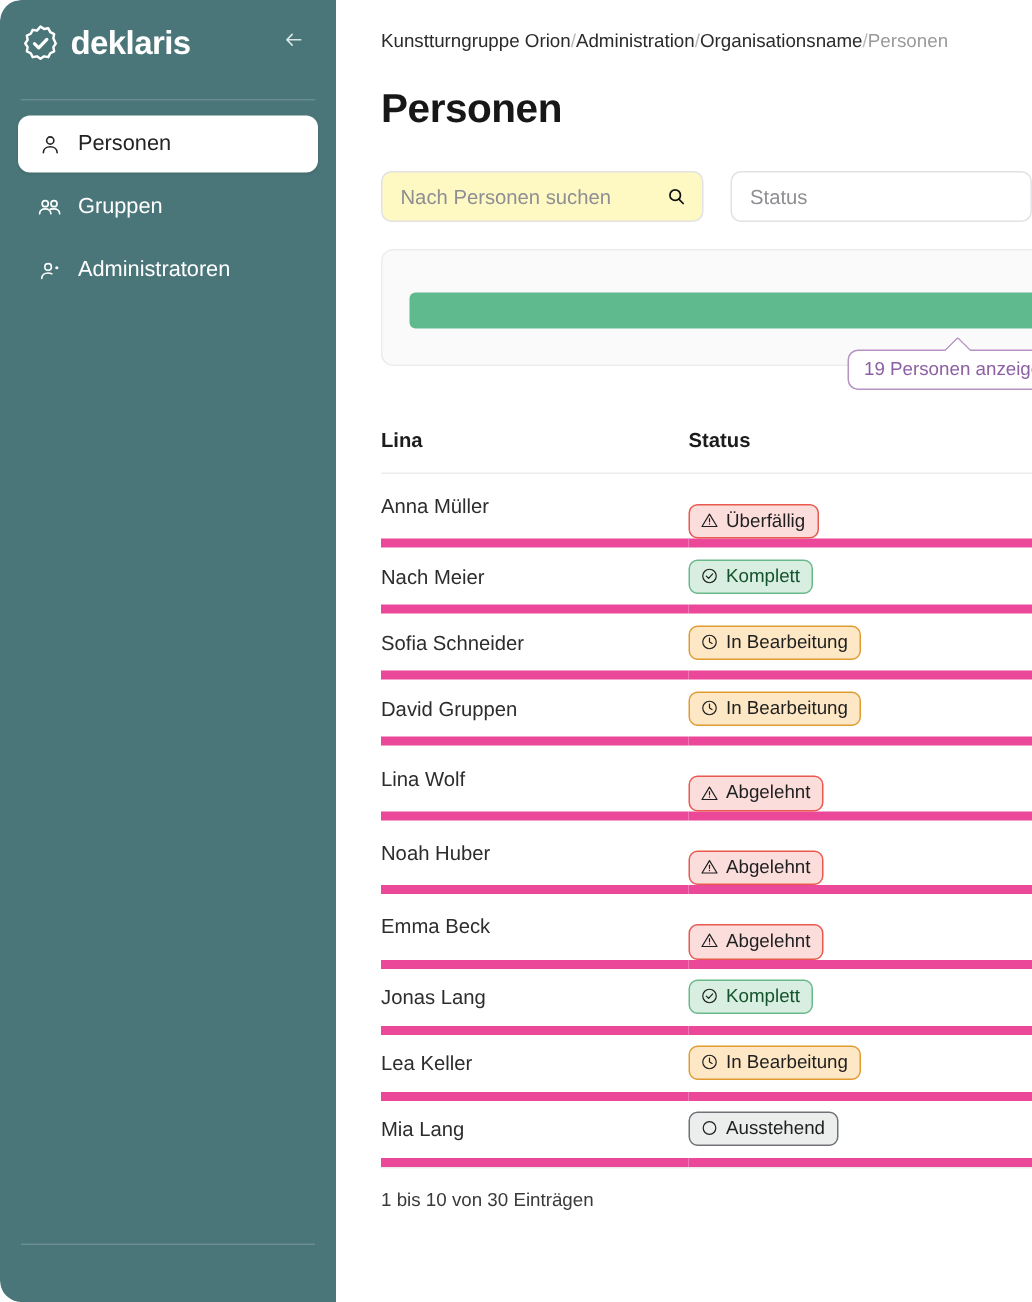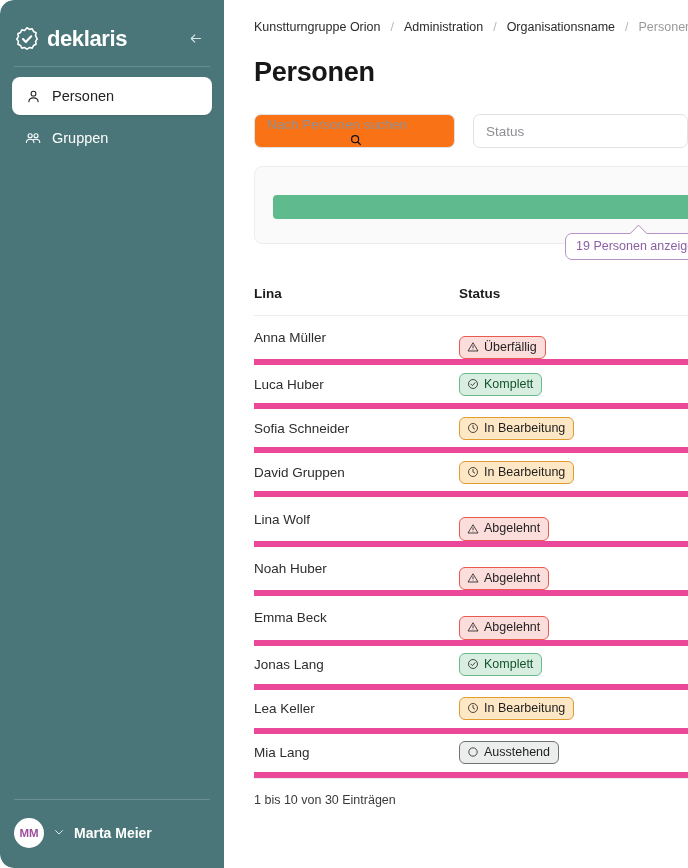--- a/index.html
+++ b/index.html
@@ -23,21 +23,21 @@
     width: 224px;
     flex: 0 0 224px;
     background: #4a7679;
     border-radius: 14px 0 0 14px;
     display: flex;
     flex-direction: column;
     position: relative;
   }
   .brand-row {
     display: flex;
-    align-items: flex-end;
+    align-items: flex-start;
     padding: 16px 16px 0 14px;
     height: 52px;
   }
   .brand-mark { width: 26px; height: 26px; flex: 0 0 26px; }
   .brand-name {
     color: #ffffff;
     font-size: 22px;
     font-weight: bold;
     letter-spacing: -0.4px;
     margin-left: 7px;
@@ -115,21 +115,21 @@
   
   .main {
     flex: 1 1 auto;
     min-width: 0;
     background: #ffffff;
     padding: 0 0 0 30px;
     overflow: hidden;
     position: relative;
   }
   .breadcrumb {
-    display: flex; align-items: center; gap: 10px;
+    display: flex; align-items: center; gap: 0;
     padding-top: 20px;
     font-size: 12.5px;
     color: #2b2b2b;
     white-space: nowrap;
   }
   .breadcrumb .sep { color: #b9b9b9; }
   .crumb { cursor: pointer; }
   .crumb.current { color: #9a9a9a; cursor: default; }
 
   .page-title {
@@ -146,22 +146,21 @@
     margin-top: 26px;
   }
   .search-box {
     width: 220px;
     height: 34px;
     border: 1px solid #e2e2e4;
     border-radius: 7px;
     display: flex;
     align-items: center;
     padding: 0 10px 0 12px;
-    background: #f97316;
-    flex-direction: column;
+    background: #fef9c3;
   }
   .search-box input {
     border: none; outline: none;
     font-family: inherit;
     font-size: 13.5px;
     color: #3b3b3b;
     flex: 1 1 auto;
     min-width: 0;
     background: transparent;
   }
@@ -333,34 +332,35 @@
             <circle cx="16" cy="9" r="2.7" fill="none" stroke="currentColor" stroke-width="1.5"></circle>
             <path d="M3.2 18c0-2.7 2.3-4.3 5-4.3s5 1.6 5 4.3" fill="none" stroke="currentColor" stroke-width="1.5" stroke-linecap="round"></path>
             <path d="M12.8 13.9c.9-.2 2-.2 3.2-.2 2.7 0 5 1.6 5 4.3" fill="none" stroke="currentColor" stroke-width="1.5" stroke-linecap="round"></path>
           </svg>
         </span>
         <span>Gruppen</span>
       </div>
 
 
 
+      <div class="nav-item">
+        <span class="nav-icon">
+          <svg viewBox="0 0 24 24" width="17" height="17" aria-hidden="true">
+            <circle cx="10" cy="8.4" r="3.1" fill="none" stroke="currentColor" stroke-width="1.5"></circle>
+            <path d="M4 19.3c0-3.2 2.7-5.2 6-5.2 1.3 0 2.5.3 3.5.9" fill="none" stroke="currentColor" stroke-width="1.5" stroke-linecap="round"></path>
+            <circle cx="18.2" cy="9.2" r="1.5" fill="currentColor"></circle>
+          </svg>
+        </span>
+        <span>Administratoren</span>
+      </div>
 
     </nav>
 
     <div class="sidebar-footer">
       <div class="footer-divider"></div>
-      <div class="user-row">
-        <span class="avatar">MM</span>
-        <span class="user-caret">
-          <svg viewBox="0 0 24 24" width="14" height="14" aria-hidden="true">
-            <path d="M6 9.5l6 6 6-6" fill="none" stroke="#e0ecec" stroke-width="1.7" stroke-linecap="round" stroke-linejoin="round"></path>
-          </svg>
-        </span>
-        <span class="user-name">Marta Meier</span>
-      </div>
     </div>
 
   </aside>
 
   <section class="main">
 
     <div class="breadcrumb">
       <span class="crumb">Kunstturngruppe Orion</span>
       <span class="sep">/</span>
       <span class="crumb">Administration</span>
@@ -419,21 +419,21 @@
                       <circle cx="12" cy="16.7" r="0.9" fill="#1f1f1f"></circle>
                     </svg>
                 </span>
                 <span>Überfällig</span>
               </span>
             </td>
             <td class="due">vor</td>
           </tr>
 
           <tr>
-            <td>Luca Huber</td>
+            <td>Nach Meier</td>
             <td>
               <span class="badge green">
                 <span class="b-ico">
                   <svg viewBox="0 0 24 24" width="12" height="12" aria-hidden="true">
                       <circle cx="12" cy="12" r="9" fill="none" stroke="#1f1f1f" stroke-width="1.6"></circle>
                       <path d="M7.8 12.2l3 3 5.4-6" fill="none" stroke="#1f1f1f" stroke-width="1.6" stroke-linecap="round" stroke-linejoin="round"></path>
                     </svg>
                 </span>
                 <span>Komplett</span>
               </span>

